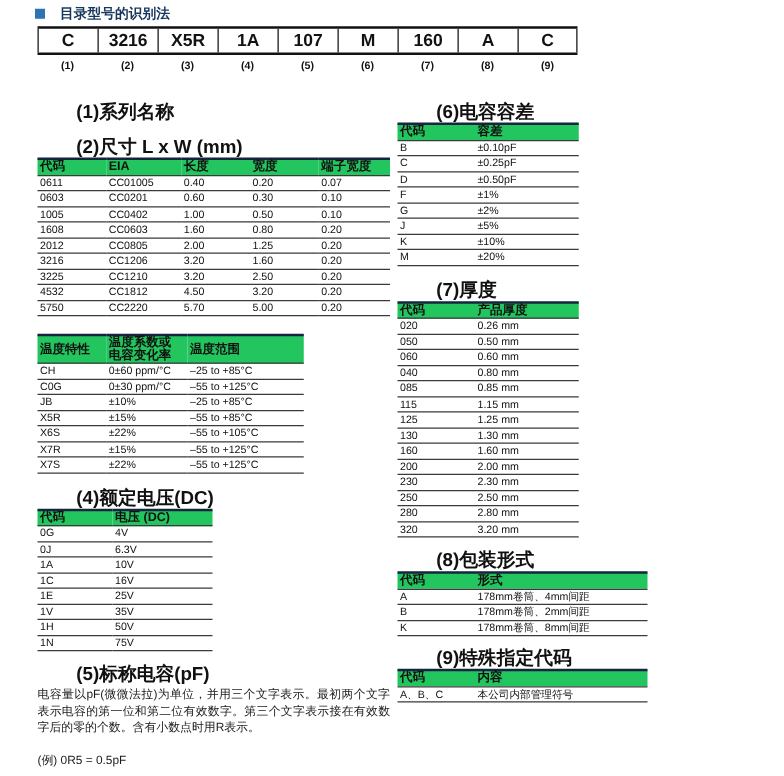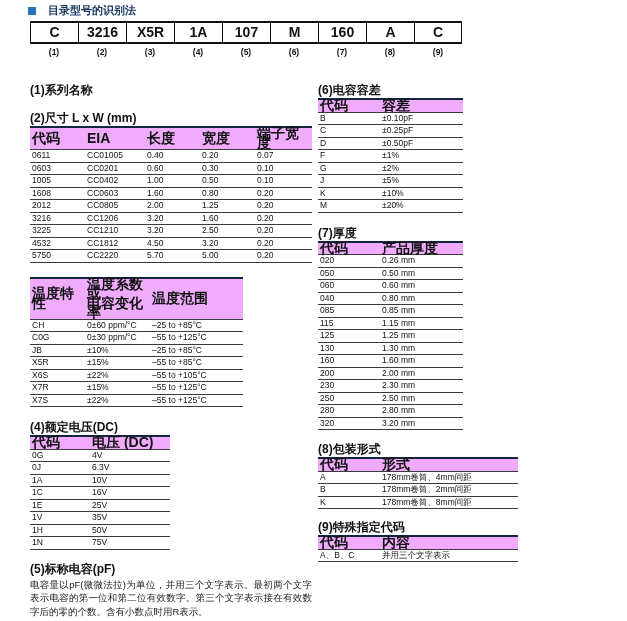--- a/index.html
+++ b/index.html
@@ -28,29 +28,29 @@
   .pn-cell:last-child { border-right:1px solid #121212; }
   .pn-indices { display:flex; }
   .pn-idx {
     width:48px; flex:0 0 48px; text-align:center;
     font-weight:bold; font-size:8.5px; padding-top:3px; color:#121212;
   }
 
   .col-left  { position:absolute; left:30px;  top:84px; width:282px; }
   .col-right { position:absolute; left:318px; top:84px; width:205px; }
 
-  .sec-heading { font-size:12px; font-weight:bold; color:#111; line-height:12px; }
+  .sec-heading { font-size:15px; font-weight:bold; color:#111; line-height:12px;margin-left:31px; }
 
   table.data-table {
     border-collapse:collapse; table-layout:fixed;
     border-top:2px solid #16253e; margin-top:2px;
   }
   table.data-table th {
-    background:#f0abfc; text-align:left; vertical-align:middle;
-    font-size:14px; font-weight:bold; line-height:9.5px;
+    background:#22c55e; text-align:left; vertical-align:middle;
+    font-size:10px; font-weight:bold; line-height:9.5px;
     padding:1px 2px; border-bottom:1px solid #3a3a3a;
     white-space:pre-line; color:#111;
   }
   table.data-table td {
     font-size:8.5px; line-height:9.5px; padding:1px 2px;
     border-bottom:1px solid #3a3a3a; color:#111;
     white-space:nowrap; overflow:hidden;
   }
 
   .para { font-size:9.5px; line-height:13.5px; margin-top:3px; text-align:justify; }
@@ -469,21 +469,21 @@
           </colgroup>
         <thead>
           <tr>
             <th>代码</th>
             <th>内容</th>
           </tr>
         </thead>
         <tbody>
             <tr>
               <td>A、B、C</td>
-              <td>并用三个文字表示</td>
+              <td>本公司内部管理符号</td>
             </tr>
           </tbody>
       </table>
     </section>
 
   </div>
 
 </div>
 
 </body></html>

